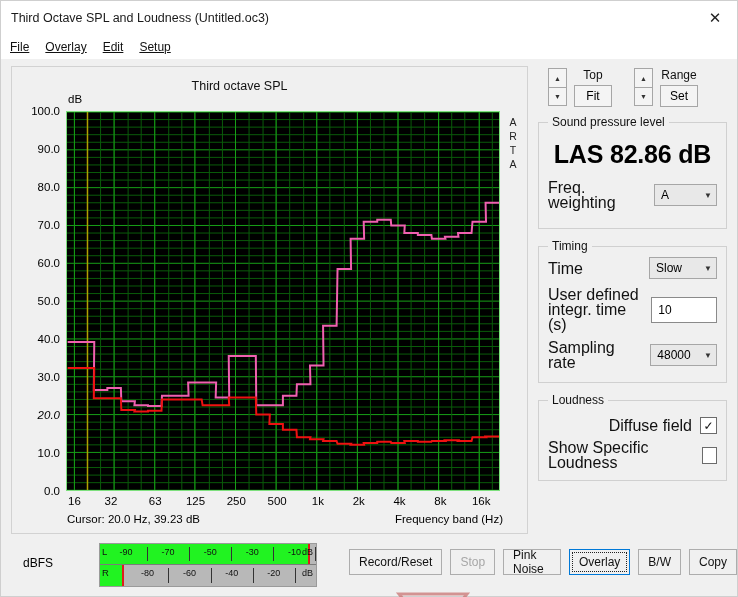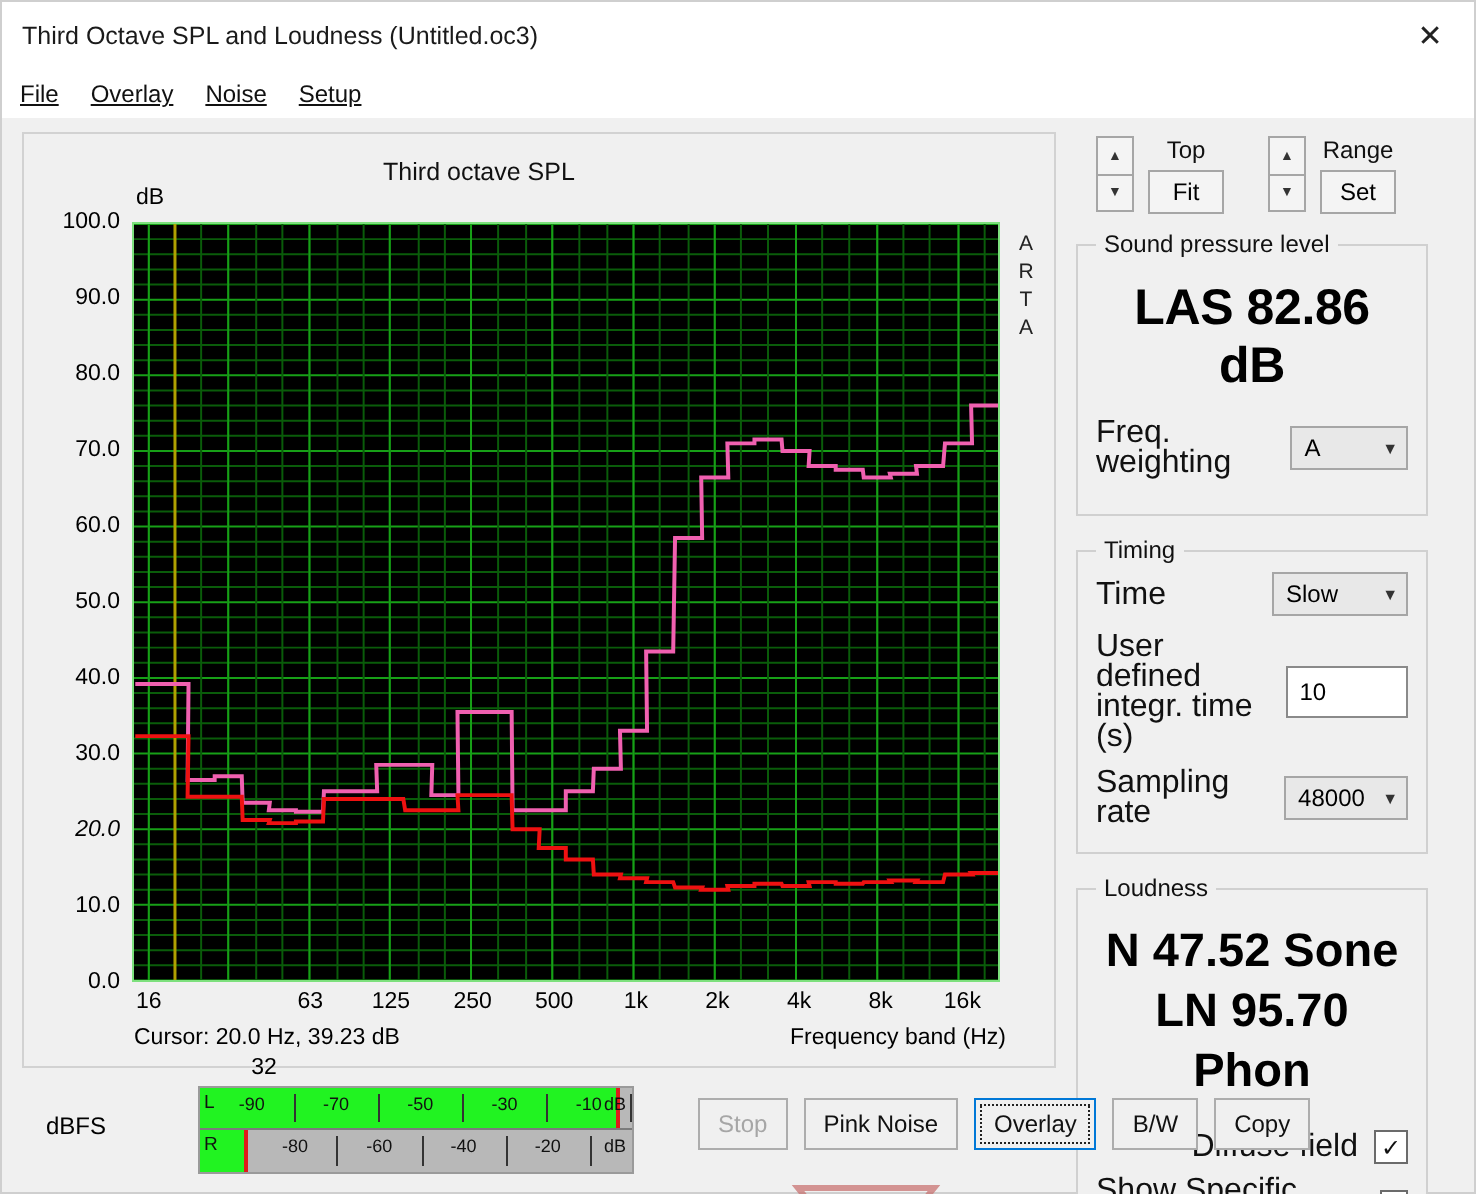--- a/index.html
+++ b/index.html
@@ -73,21 +73,21 @@
   .spinner div:first-child { border-bottom:none; }
   .spin-label { font-size:12px; text-align:center; display:block; margin-bottom:3px; color:#111; }
   .btn-sm {
     min-width:38px; height:22px; background:#f4f4f4; border:1px solid #a6a6a6;
     font-size:12px; display:flex; align-items:center; justify-content:center; cursor:pointer;
     font-family:"Liberation Sans", sans-serif;
   }
   .spin-right { display:flex; flex-direction:column; align-items:center; }
 
   fieldset.group {
-    border:1px solid #d0d0d0; margin:0 16px 10px 0; padding:4px 9px 10px 9px;
+    border:1px solid #d0d0d0; margin:0 3px 10px 0; padding:4px 9px 10px 9px;
     background:#f0f0f0;
   }
   fieldset.group > legend { font-size:12px; padding:0 4px; color:#111; }
 
   .big-readout { font-size:25px; font-weight:bold; text-align:center; padding:7px 0 11px 0; letter-spacing:-0.2px; }
   .big-readout-2 { font-size:23.5px; font-weight:bold; text-align:center; line-height:30px; padding:5px 0 9px 0; }
 
   .field-row { display:flex; align-items:center; justify-content:space-between; margin-bottom:8px; gap:6px; }
   .field-label { font-size:16px; color:#111; line-height:15px; }
   .select-box {
@@ -137,21 +137,21 @@
 <div class="window">
 
   <div class="titlebar">
     <span class="title">Third Octave SPL and Loudness (Untitled.oc3)</span>
     <div class="close-btn">✕</div>
   </div>
 
   <div class="menubar">
     <span class="menu-item"><u>File</u></span>
     <span class="menu-item"><u>Overlay</u></span>
-    <span class="menu-item"><u>Noise</u></span>
+    <span class="menu-item"><u>Edit</u></span>
     <span class="menu-item"><u>Setup</u></span>
   </div>
 
   <div class="body-area">
 
     <div class="chart-panel">
       <div class="chart-title">Third octave SPL</div>
       <div class="db-label">dB</div>
 
       <div class="ylabels" id="ylabels">
@@ -265,21 +265,21 @@
             <line x1="373.37368536152877" y1="0" x2="373.37368536152877" y2="380" stroke="#17a017" stroke-width="1"></line>
             <line x1="414.18775545205295" y1="0" x2="414.18775545205295" y2="380" stroke="#17a017" stroke-width="1"></line>
             <line x1="20.58273297965167" y1="0" x2="20.58273297965167" y2="380" stroke="#b0a000" stroke-width="1.5"></line>
             <path d="M 0.64 231.04 L 14.25 231.04 L 13.78 231.04 L 27.39 231.04 L 26.92 279.30 L 40.52 279.30 L 40.53 277.40 L 54.13 277.40 L 54.59 290.70 L 68.20 290.70 L 67.73 294.50 L 81.34 294.50 L 81.34 295.26 L 94.95 295.26 L 95.41 285.00 L 109.01 285.00 L 108.55 285.00 L 122.15 285.00 L 121.69 271.70 L 135.29 271.70 L 136.22 271.70 L 149.83 271.70 L 149.36 286.90 L 162.97 286.90 L 162.50 245.10 L 176.11 245.10 L 176.11 245.10 L 189.71 245.10 L 190.18 294.50 L 203.78 294.50 L 203.32 294.50 L 216.92 294.50 L 216.92 285.00 L 230.53 285.00 L 230.99 273.60 L 244.59 273.60 L 244.13 254.60 L 257.73 254.60 L 257.27 214.70 L 270.87 214.70 L 271.80 157.70 L 285.41 157.70 L 284.94 127.30 L 298.55 127.30 L 298.08 110.20 L 311.69 110.20 L 311.69 108.30 L 325.30 108.30 L 325.76 114.00 L 339.36 114.00 L 338.90 121.60 L 352.50 121.60 L 352.50 123.50 L 366.11 123.50 L 366.57 127.30 L 380.18 127.30 L 379.71 125.40 L 393.32 125.40 L 392.85 121.60 L 406.45 121.60 L 407.39 110.20 L 420.99 110.20 L 420.52 91.20 L 434.13 91.20" fill="none" stroke="#f060b0" stroke-width="2" stroke-linejoin="miter" stroke-linecap="butt"></path>
             <path d="M 0.64 257.26 L 14.25 257.26 L 13.78 257.26 L 27.39 257.26 L 26.92 287.66 L 40.52 287.66 L 40.53 287.66 L 54.13 287.66 L 54.59 299.44 L 68.20 299.44 L 67.73 300.96 L 81.34 300.96 L 81.34 300.20 L 94.95 300.20 L 95.41 288.80 L 109.01 288.80 L 108.55 288.80 L 122.15 288.80 L 121.69 288.80 L 135.29 288.80 L 136.22 294.50 L 149.83 294.50 L 149.36 294.50 L 162.97 294.50 L 162.50 286.90 L 176.11 286.90 L 176.11 286.90 L 189.71 286.90 L 190.18 304.00 L 203.78 304.00 L 203.32 313.50 L 216.92 313.50 L 216.92 319.20 L 230.53 319.20 L 230.99 326.80 L 244.59 326.80 L 244.13 328.70 L 257.73 328.70 L 257.27 330.60 L 270.87 330.60 L 271.80 333.26 L 285.41 333.26 L 284.94 334.40 L 298.55 334.40 L 298.08 332.50 L 311.69 332.50 L 311.69 331.36 L 325.30 331.36 L 325.76 332.50 L 339.36 332.50 L 338.90 330.60 L 352.50 330.60 L 352.50 331.36 L 366.11 331.36 L 366.57 330.60 L 380.18 330.60 L 379.71 329.84 L 393.32 329.84 L 392.85 330.60 L 406.45 330.60 L 407.39 326.80 L 420.99 326.80 L 420.52 326.04 L 434.13 326.04" fill="none" stroke="#ee1111" stroke-width="2" stroke-linejoin="miter" stroke-linecap="butt"></path>
           </svg>
       </div>
 
       <div class="xlabels" id="xlabels">
           <div style="left: 8.44354px;">16</div>
-          <div style="left: 66px; margin-top: 33px;">32</div>
+          <div style="left: 45px;">32</div>
           <div style="left: 89.1444px;">63</div>
           <div style="left: 129.489px;">125</div>
           <div style="left: 170.303px;">250</div>
           <div style="left: 211.117px;">500</div>
           <div style="left: 251.931px;">1k</div>
           <div style="left: 292.746px;">2k</div>
           <div style="left: 333.56px;">4k</div>
           <div style="left: 374.374px;">8k</div>
           <div style="left: 415.188px;">16k</div>
         </div>
@@ -354,24 +354,20 @@
           <span class="field-label">Sampling rate</span>
           <div class="select-box">
             <span>48000</span>
             <span class="chev">▼</span>
           </div>
         </div>
       </fieldset>
 
       <fieldset class="group">
         <legend>Loudness</legend>
-        <div class="big-readout-2">
-          <div>N 47.52 Sone</div>
-          <div>LN 95.70 Phon</div>
-        </div>
         <div class="check-row">
           <span class="field-label">Diffuse field</span>
           <div class="checkbox">✓</div>
         </div>
         <div class="check-row">
           <span class="field-label">Show Specific Loudness</span>
           <div class="checkbox"></div>
         </div>
       </fieldset>
 
@@ -407,20 +403,21 @@
             <span class="meter-tick" style="left: 41.5%;">-60</span>
             <span class="meter-bar" style="left: 51.2%;"></span>
             <span class="meter-tick" style="left: 61%;">-40</span>
             <span class="meter-bar" style="left: 70.7%;"></span>
             <span class="meter-tick" style="left: 80.5%;">-20</span>
             <span class="meter-bar" style="left: 90.2%;"></span>
           </div>
       </div>
 
       <div class="btn-row" id="btn-row">
+          <div class="btn">Record/Reset</div>
           <div class="btn disabled">Stop</div>
           <div class="btn">Pink Noise</div>
           <div class="btn focused">Overlay</div>
           <div class="btn">B/W</div>
           <div class="btn">Copy</div>
         </div>
     </div>
 
     <svg class="watermark" viewBox="0 0 345 56">
       <g fill="none" stroke="#c8706e" stroke-width="3">

